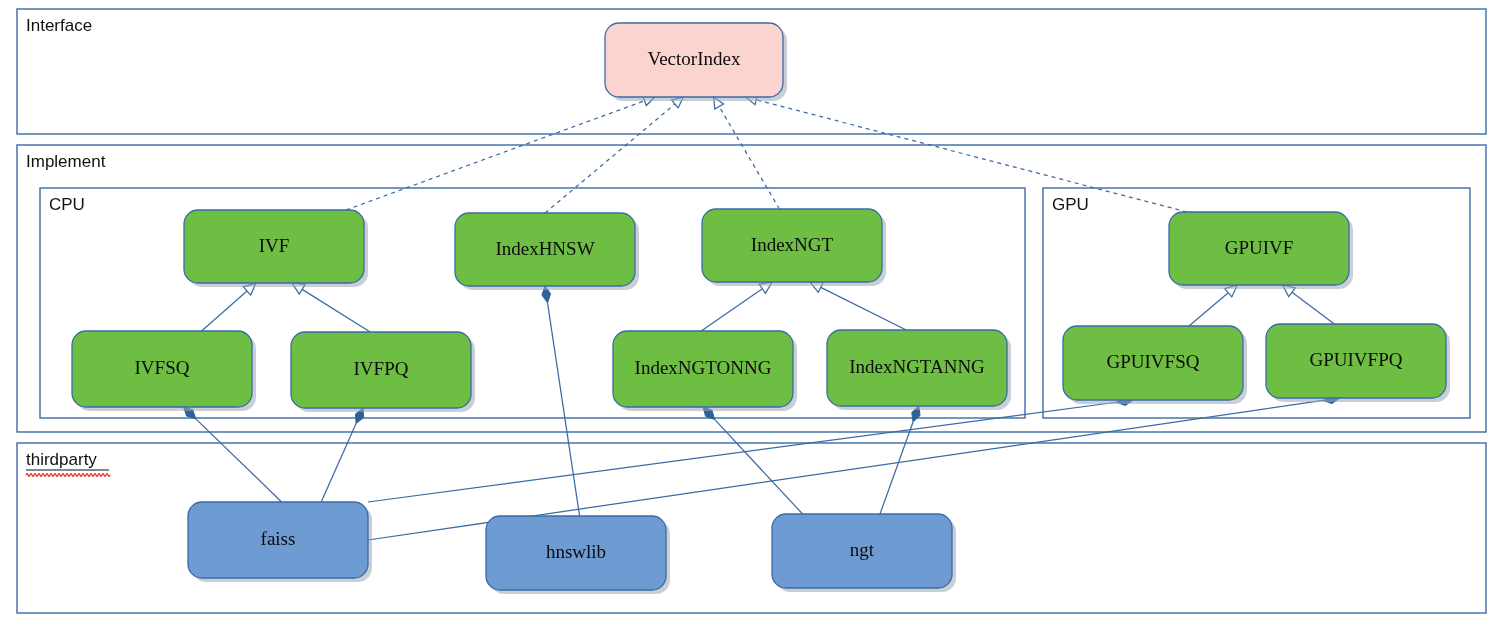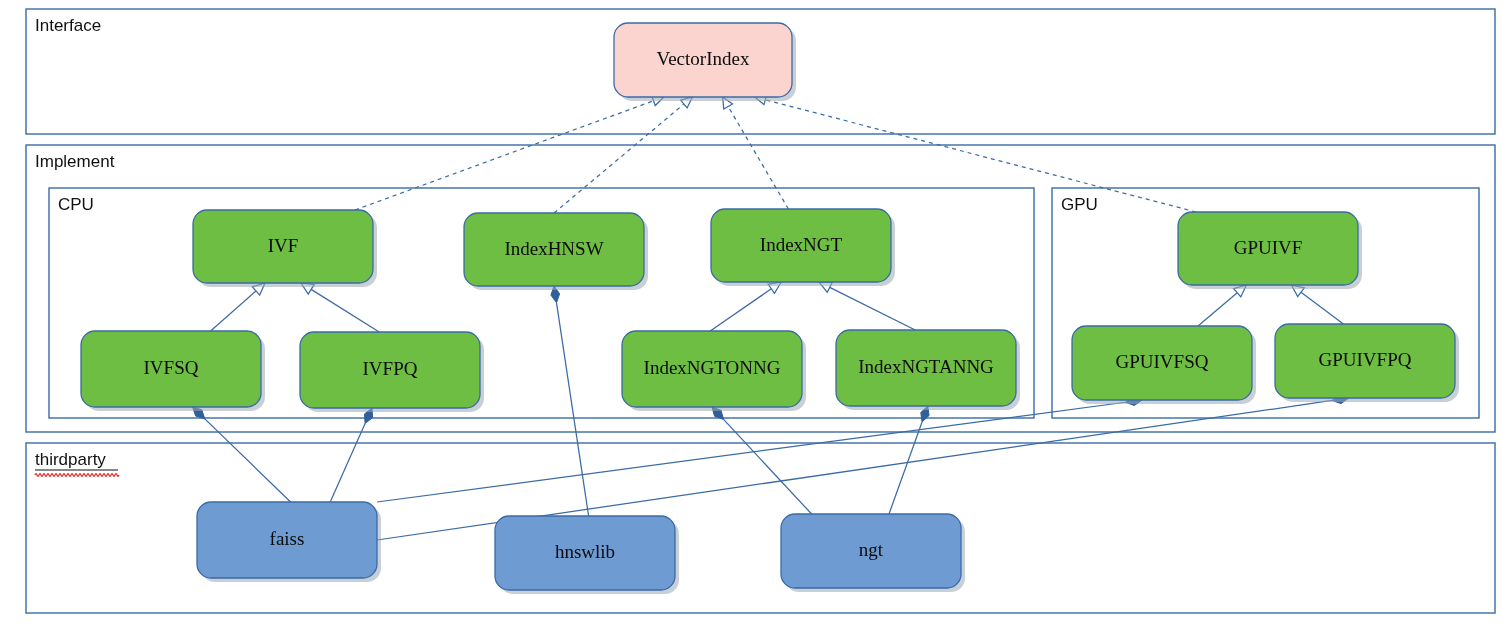--- a/index.html
+++ b/index.html
@@ -10,21 +10,20 @@
   body {
     width: 1503px;
     height: 628px;
     font-family: "Liberation Sans", sans-serif;
     overflow: hidden;
   }
   #diagram-root {
     position: relative;
     width: 1215px;
     height: 628px;
-    padding-left: 9px;
   }
   svg.diagram {
     display: block;
     width: 1503px;
     height: 628px;
   }
   .container-rect {
     fill: #ffffff;
     stroke: #3a6ba5;
     stroke-width: 1.4;

